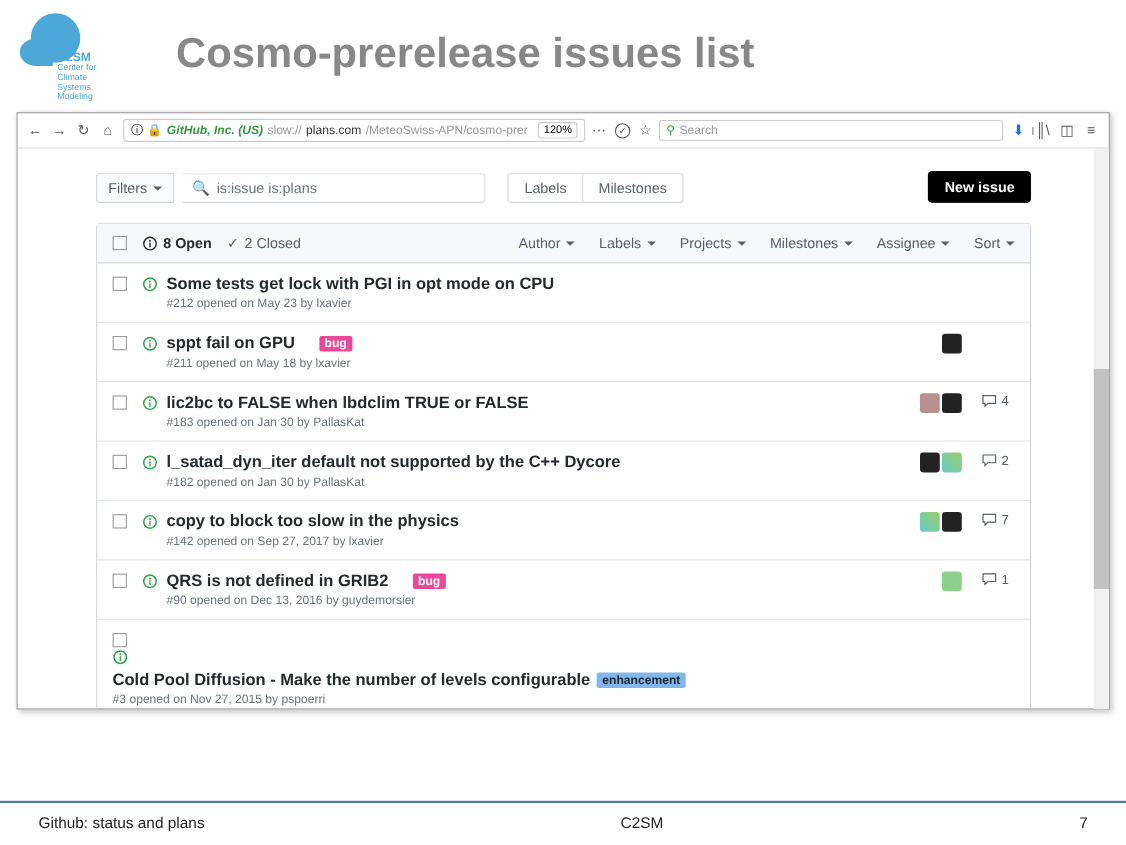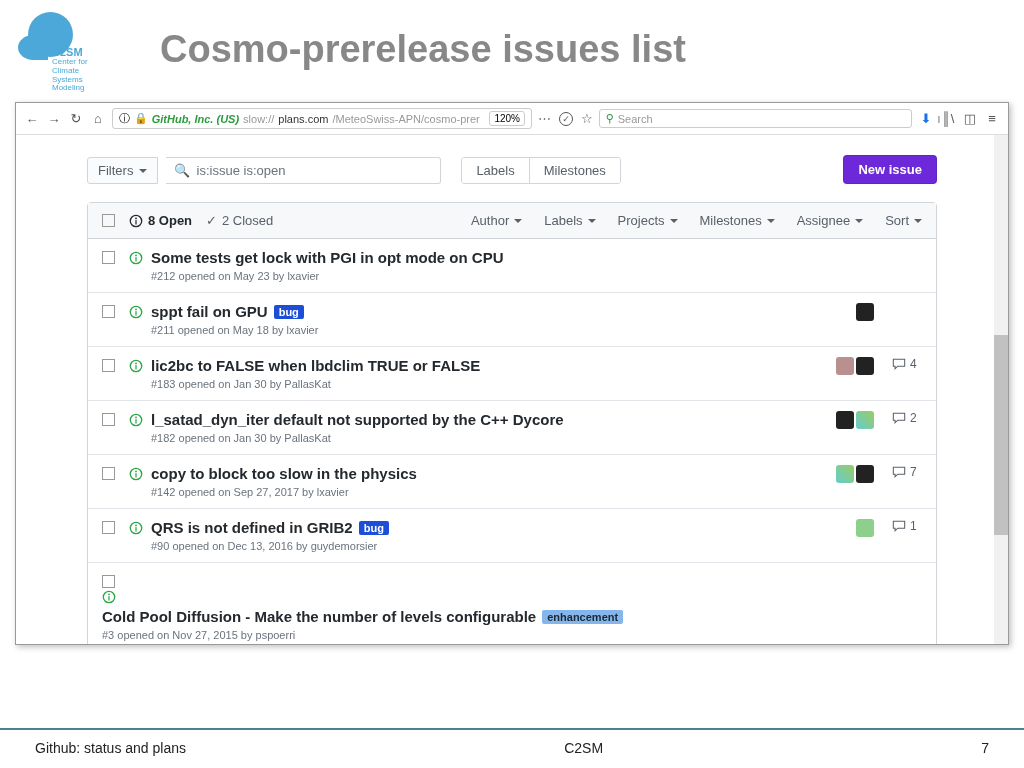--- a/index.html
+++ b/index.html
@@ -33,41 +33,41 @@
 .gh-scroll-thumb { position: absolute; right: 0; width: 14px; background: #c1c1c1; top: 200px; height: 200px; }
 
 .gh-inner { margin: 0 auto; width: 850px; padding-top: 20px; }
 .gh-filterbar { display: flex; align-items: flex-end; gap: 8px; margin-bottom: 18px; }
 .filters-btn { border: 1px solid #d1d5da; background: #fafbfc; padding: 5px 10px; font-size: 13px; border-radius: 3px 0 0 3px; color: #586069; display: flex; align-items: center; gap: 4px; }
 .search-input { flex: 0 0 275px; border: 1px solid #d1d5da; border-left: none; padding: 5px 8px; font-size: 13px; color: #6a737d; border-radius: 0 3px 3px 0; display: flex; align-items: center; gap: 6px; }
 .search-input .mag2 { color: #bbb; }
 .labels-milestones { display: flex; border: 1px solid #d1d5da; border-radius: 3px; overflow: hidden; margin-left: 12px; }
 .lm-btn { padding: 5px 14px; font-size: 13px; color: #586069; background: #fff; }
 .lm-btn:first-child { border-right: 1px solid #d1d5da; }
-.new-issue { margin-left: auto; background: #6d28d9; color: #fff; padding: 6px 14px; font-size: 13px; font-weight: 600; border-radius: 4px; border: 1px solid rgba(27,31,35,0.15); }
+.new-issue { margin-left: auto; background: #000000; color: #fff; padding: 6px 14px; font-size: 13px; font-weight: 600; border-radius: 4px; border: 1px solid rgba(27,31,35,0.15); }
 
 .issues-box { border: 1px solid #d1d5da; border-radius: 4px; }
 .issues-header { display: flex; align-items: center; padding: 10px 14px; background: #f6f8fa; border-bottom: 1px solid #d1d5da; font-size: 13px; color: #586069; }
 .ih-check { width: 13px; height: 13px; border: 1px solid #999; margin-right: 14px; }
 .ih-open { display: flex; align-items: center; gap: 5px; color: #24292e; font-weight: 600; }
 .ih-open svg { width: 14px; height: 14px; }
 .ih-closed { margin-left: 14px; display: flex; align-items: center; gap: 5px; }
 .ih-filters { margin-left: auto; display: flex; gap: 22px; font-size: 13px; color: #586069; }
 .ih-filter { display: flex; align-items: center; gap: 3px; cursor: pointer; }
 
 .issue-row { display: flex; padding: 10px 14px; border-bottom: 1px solid #e1e4e8; }
 .issue-row:last-child { border-bottom: none; flex-direction: column; }
 .ir-check { width: 13px; height: 13px; border: 1px solid #999; margin-right: 14px; margin-top: 2px; flex-shrink: 0; }
 .ir-icon { margin-right: 8px; margin-top: 2px; flex-shrink: 0; color: #28a745; }
 .ir-icon svg { width: 14px; height: 14px; }
 .ir-body { flex: 1; min-width: 0; }
 .ir-title-line { display: flex; align-items: center; gap: 6px; flex-wrap: wrap; }
 .ir-title { font-size: 15px; font-weight: 600; color: #24292e; }
 .ir-label { font-size: 11px; font-weight: 600; padding: 1px 5px; border-radius: 2px; color: #fff; }
-.lbl-bug { background: #1d4ed8; }
+.lbl-bug { background: #ec4899; margin-left: 16px; }
 .lbl-enh { background: #84b6eb; color: #1c2733; }
 .ir-meta { font-size: 11px; color: #6a737d; margin-top: 4px; }
 .ir-right { display: flex; align-items: flex-start; gap: 18px; margin-left: 10px; }
 .ir-assignees { display: flex; gap: 2px; min-width: 40px; justify-content: flex-end; }
 .avatar { width: 18px; height: 18px; border-radius: 3px; background: #ddd; display: inline-block; }
 .av1 { background: #222; } .av2 { background: #b89090; } .av3 { background: linear-gradient(45deg,#6cc,#9c6); } .av4 { background: #8cd08c; }
 .ir-comments { display: flex; align-items: center; gap: 4px; font-size: 12px; color: #586069; min-width: 30px; }
 .ir-comments svg { width: 14px; height: 14px; }
 
 .caret::after { content: ""; display: inline-block; border: 4px solid transparent; border-top-color: currentColor; margin-left: 2px; transform: translateY(2px); }
@@ -126,21 +126,21 @@
     </div>
     <div class="gh-inner">
 
       <div class="gh-filterbar">
         <div class="filters-btn">
             <span>Filters</span>
             <span class="caret"></span>
           </div>
         <div class="search-input">
           <span class="mag2">🔍</span>
-          <span>is:issue is:open</span>
+          <span>is:issue is:plans</span>
         </div>
         <div class="labels-milestones">
           <div class="lm-btn">Labels</div>
           <div class="lm-btn">Milestones</div>
         </div>
         <div class="new-issue">New issue</div>
       </div>
 
       <div class="issues-box">
         <div class="issues-header">

